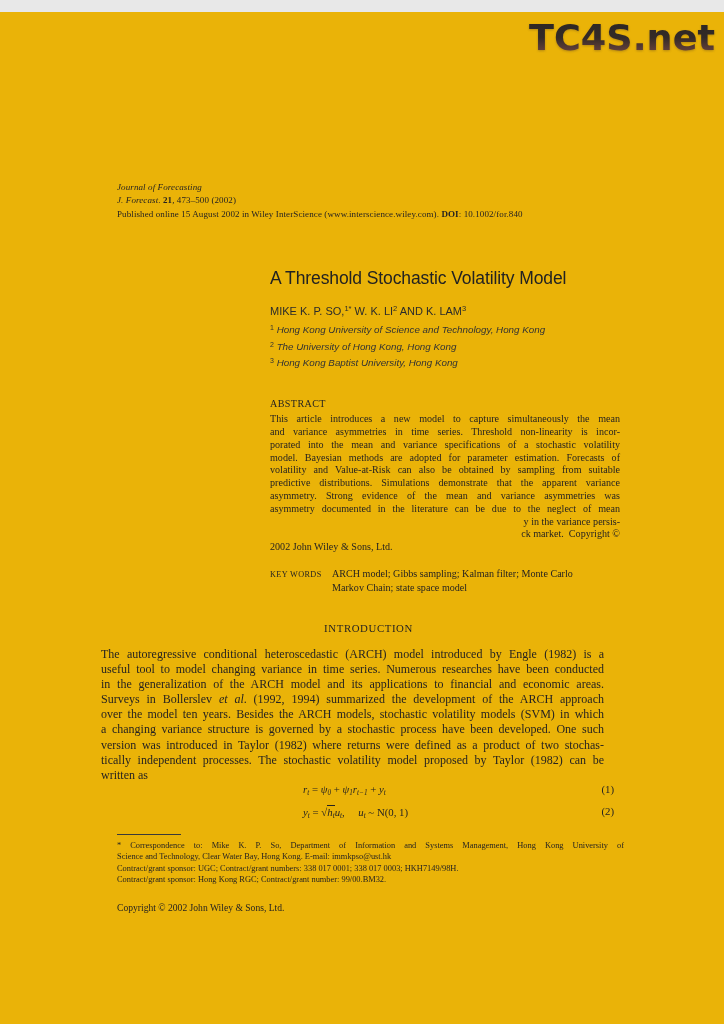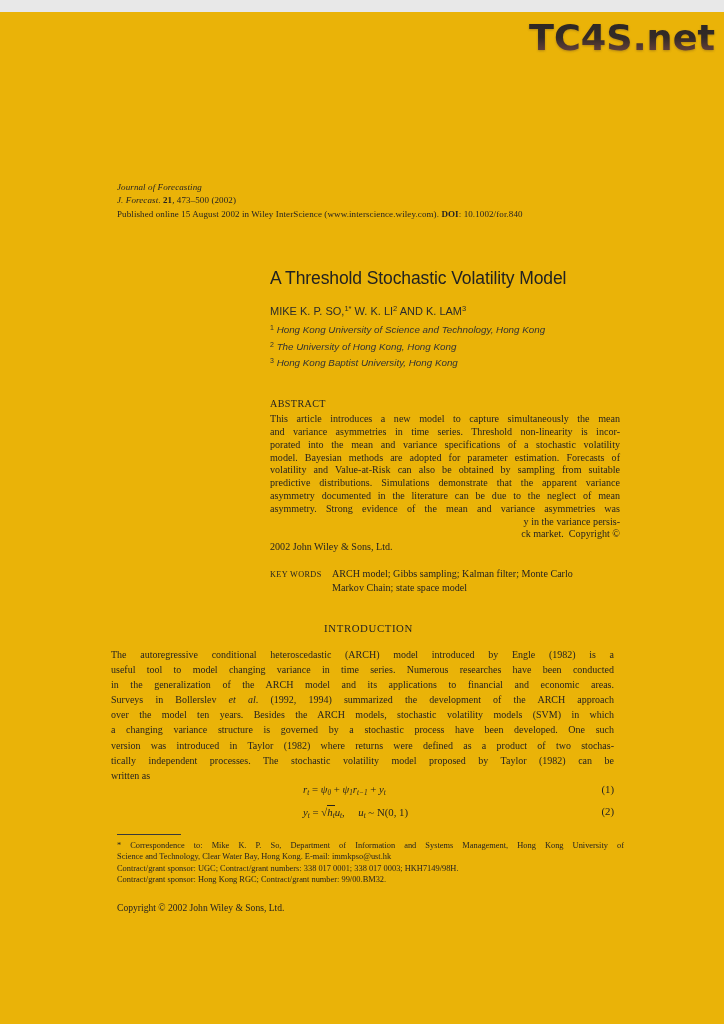--- a/index.html
+++ b/index.html
@@ -32,22 +32,22 @@
   .abs-frag-right { text-align:right; }
   .abs-last { text-align:left; }
 
   .keywords-row { display:flex; margin-top:13px; }
   .keywords-label { flex:0 0 62px; font-size:8.2px; letter-spacing:0.4px; padding-top:1.5px; }
   .keywords-text { font-size:10.1px; line-height:14.2px; }
 
   
   .intro-heading { position:absolute; left:117px; top:610px; width:503px;
     text-align:center; font-size:10.8px; letter-spacing:0.6px; }
-  .intro-body { position:absolute; left:111px; top:635px; width:503px;
-    font-size:10px; line-height:15.1px; }
+  .intro-body { position:absolute; left:101px; top:635px; width:503px;
+    font-size:12px; line-height:15.1px; }
   .body-line { text-align:justify; text-align-last:justify; }
   .body-line.no-just { text-align:right; text-align-last:left; }
   .body-line i { font-style:italic; }
 
   
   .equations { position:absolute; left:117px; top:771px; width:503px; font-size:10.8px; }
   .eq-row { position:relative; height:21.5px; }
   .eq-math { position:absolute; left:186px; top:0; }
   .math i { font-style:italic; }
   .math sub { font-size:7.2px; font-style:italic; vertical-align:-2px; letter-spacing:0; }
@@ -110,22 +110,22 @@
   </div>
 
   <div class="abstract-block">
     <div class="abstract-heading">ABSTRACT</div>
     <div class="abs-line">This article introduces a new model to capture simultaneously the mean</div>
     <div class="abs-line">and variance asymmetries in time series. Threshold non-linearity is incor-</div>
     <div class="abs-line">porated into the mean and variance specifications of a stochastic volatility</div>
     <div class="abs-line">model. Bayesian methods are adopted for parameter estimation. Forecasts of</div>
     <div class="abs-line">volatility and Value-at-Risk can also be obtained by sampling from suitable</div>
     <div class="abs-line">predictive distributions. Simulations demonstrate that the apparent variance</div>
+    <div class="abs-line">asymmetry. Strong evidence of the mean and variance asymmetries was</div>
     <div class="abs-line">asymmetry documented in the literature can be due to the neglect of mean</div>
-    <div class="abs-line">asymmetry. Strong evidence of the mean and variance asymmetries was</div>
     <div class="abs-frag-right">y in the variance persis-</div>
     <div class="abs-frag-right">ck market.&nbsp; Copyright ©</div>
     <div class="abs-last">2002 John Wiley &amp; Sons, Ltd.</div>
 
     <div class="keywords-row">
       <div class="keywords-label">KEY WORDS</div>
       <div class="keywords-text">
         <div>ARCH model; Gibbs sampling; Kalman filter; Monte Carlo</div>
         <div>Markov Chain; state space model</div>
       </div>

